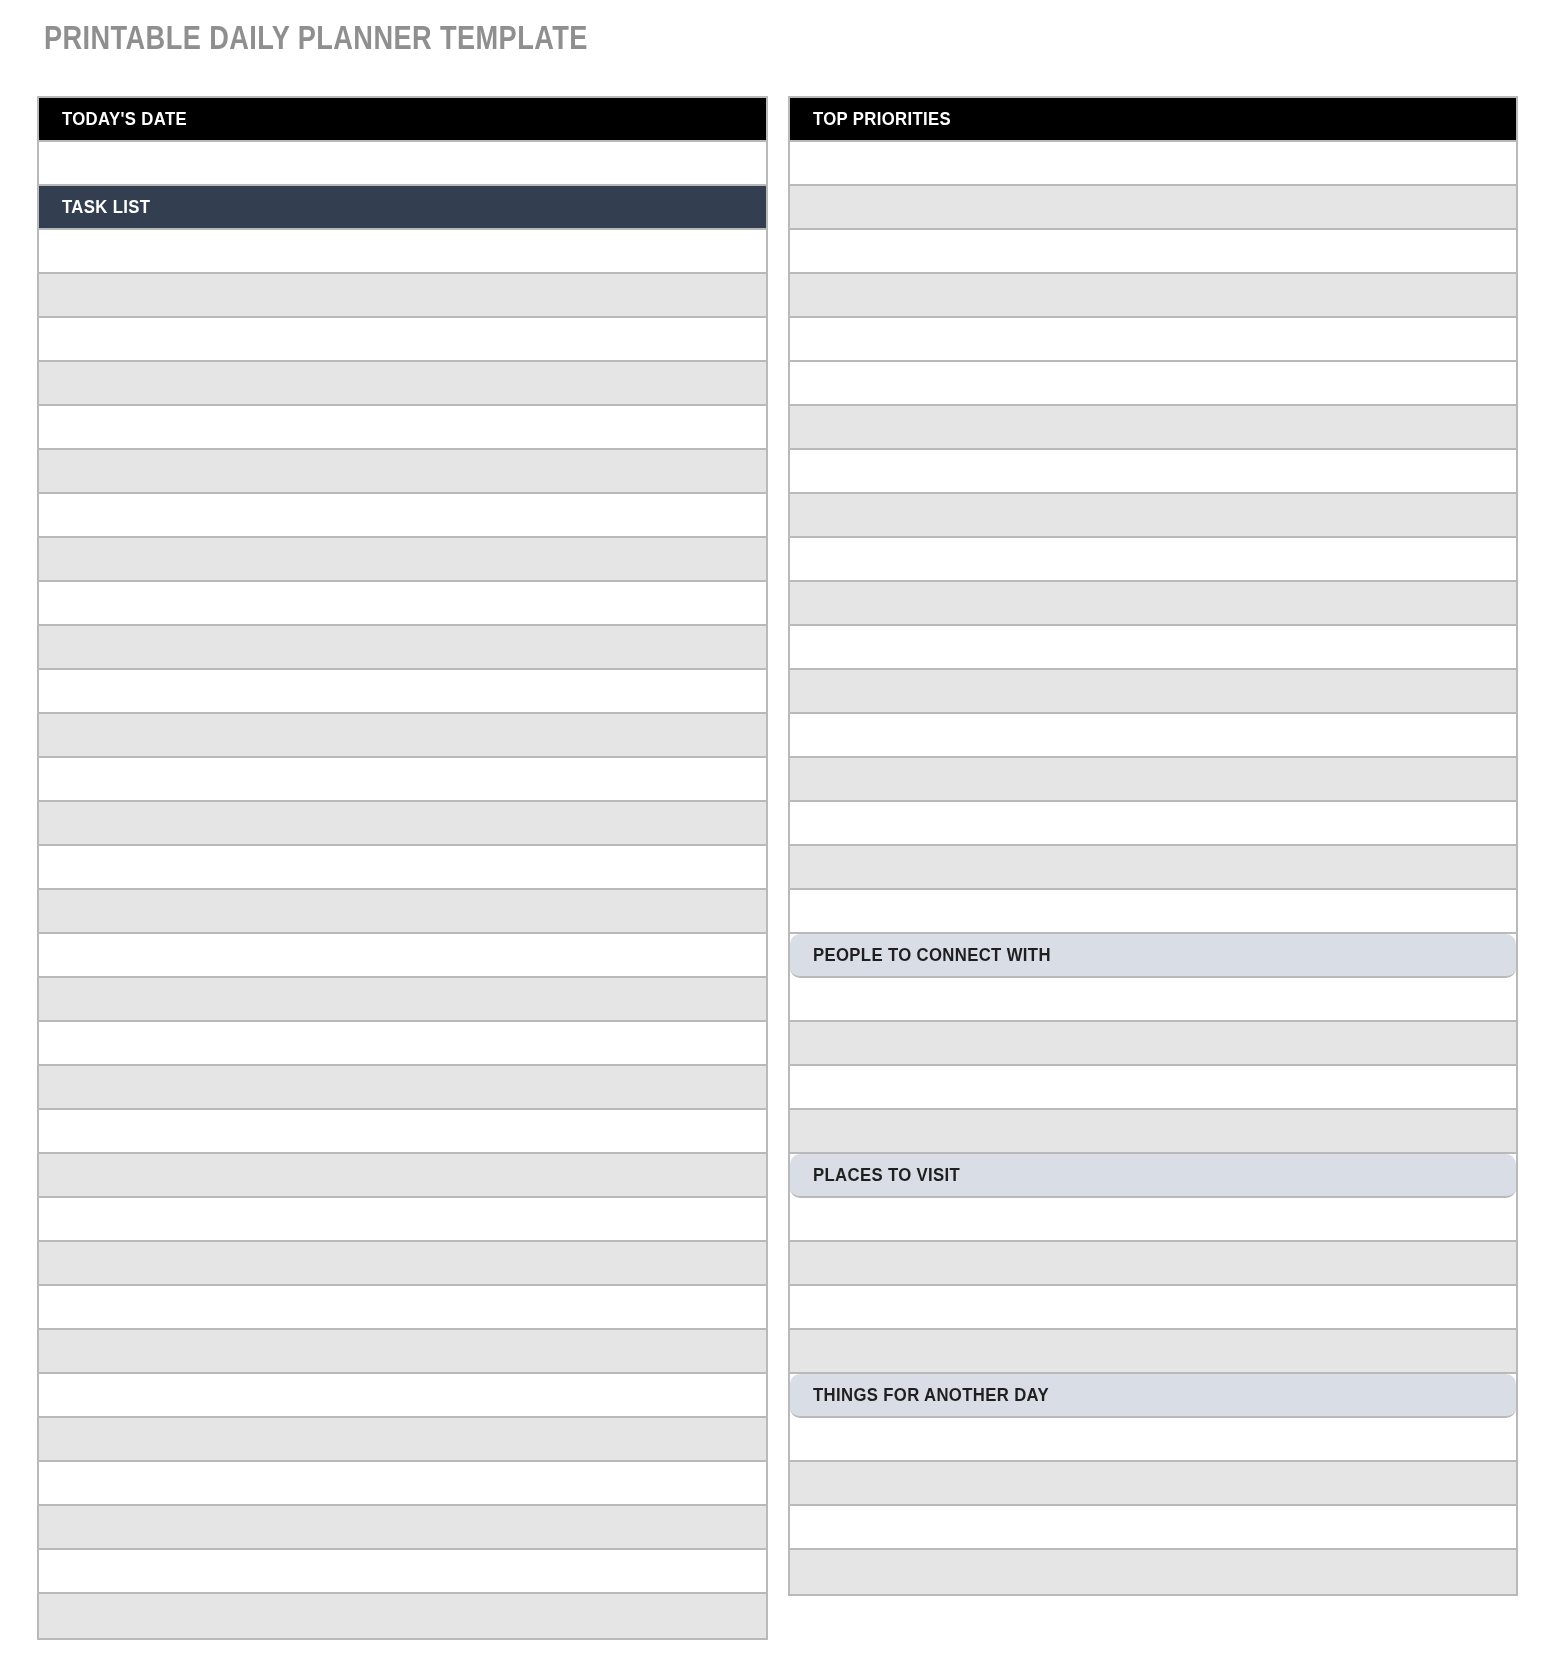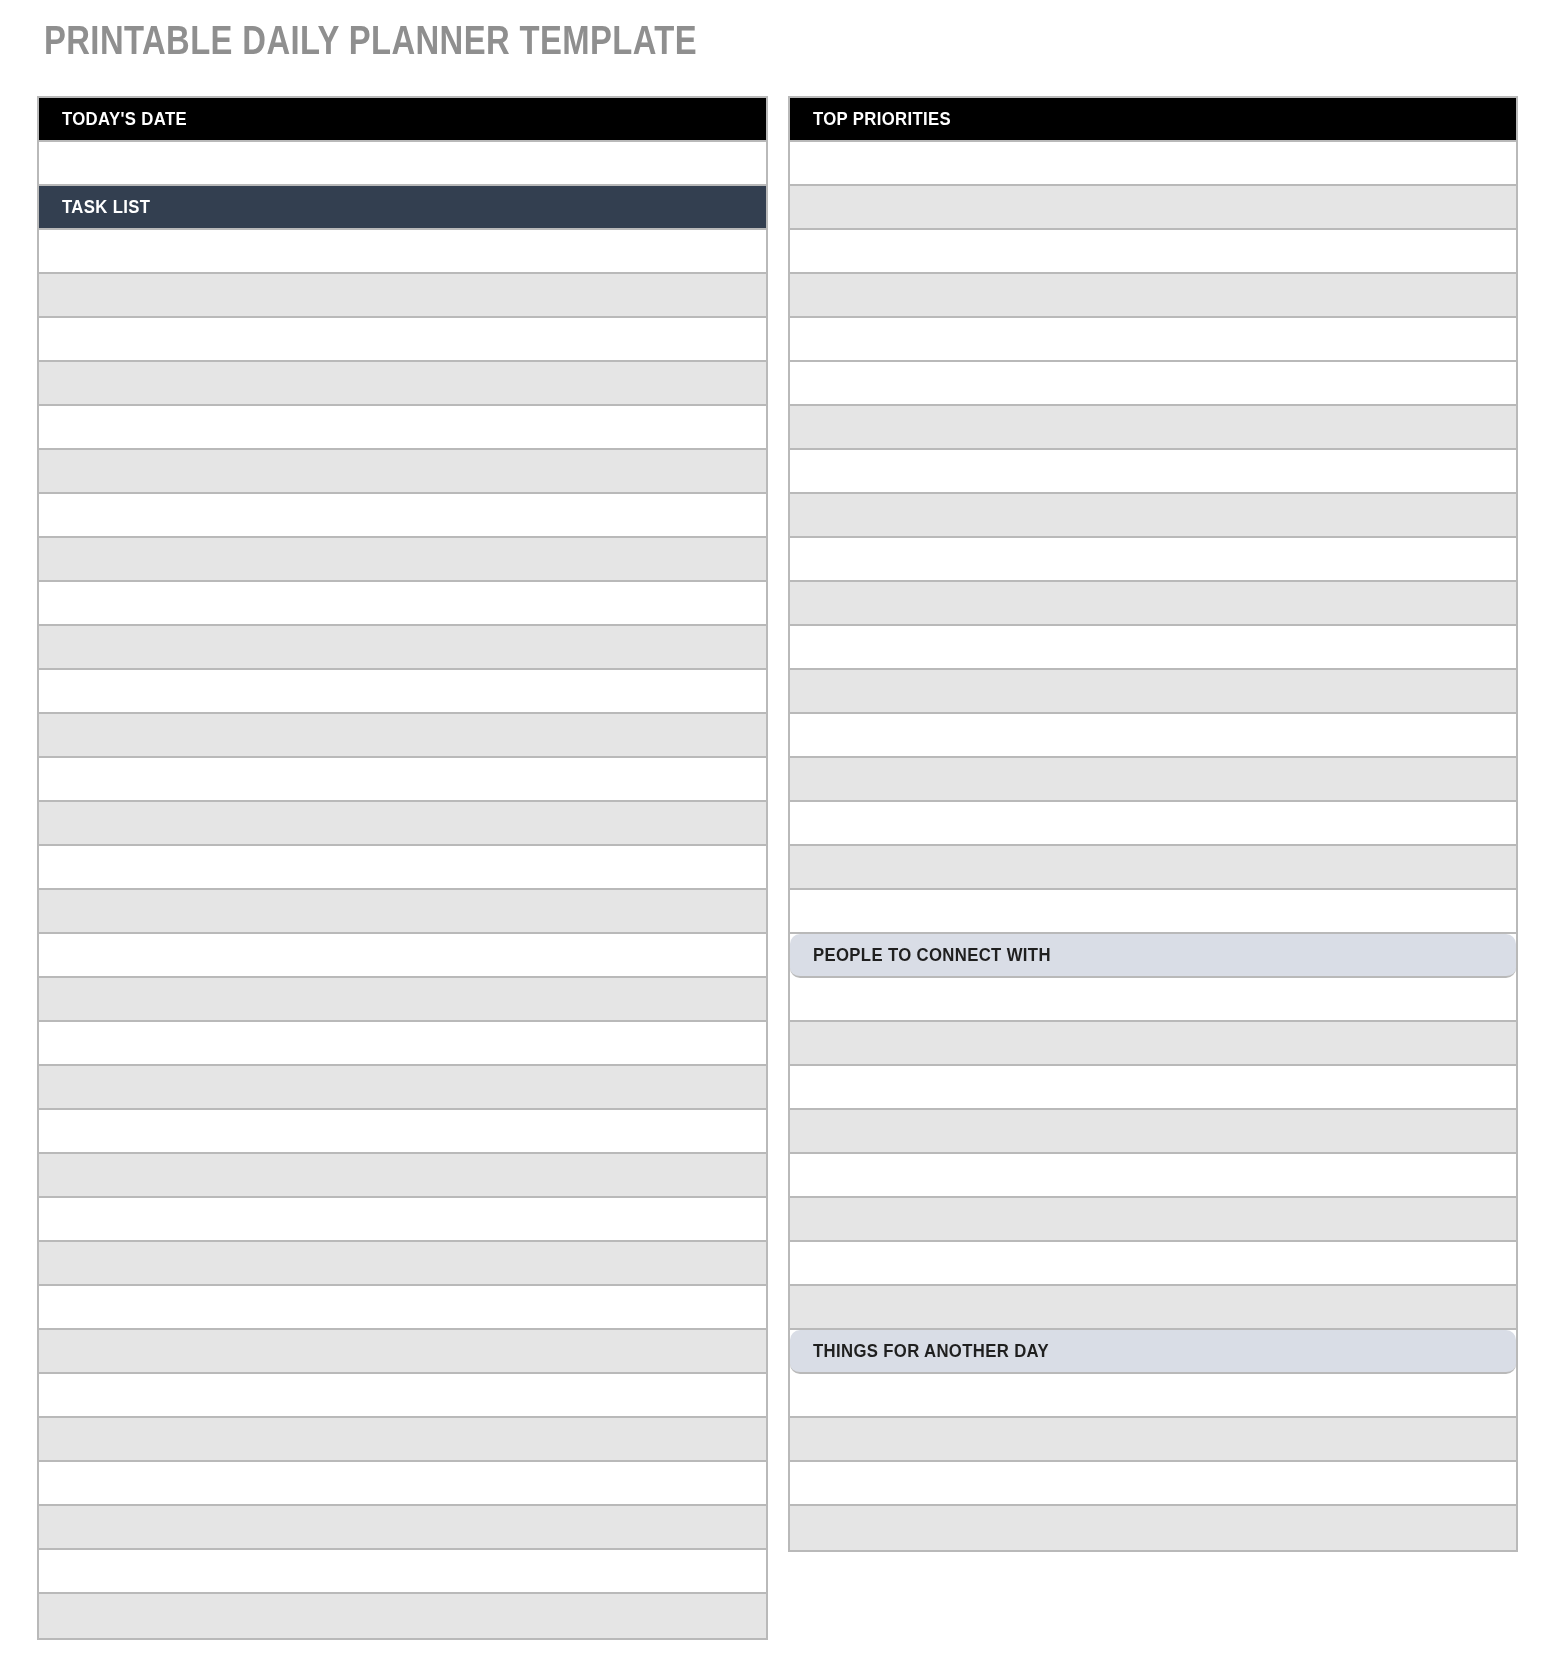--- a/index.html
+++ b/index.html
@@ -8,21 +8,21 @@
     width: 1560px; height: 1678px;
     background: #ffffff;
     font-family: "Liberation Sans", sans-serif;
     position: relative;
     overflow: hidden;
   }
   .page-title {
     position: absolute;
     left: 44px; top: 20px;
     margin: 0;
-    font-size: 41px;
+    font-size: 34px;
     font-weight: bold;
     color: var(--title-text, #8f8f8f);
     white-space: nowrap;
     line-height: 1;
   }
   .page-title .condensed {
     display: inline-block;
     transform: scaleX(0.80);
     transform-origin: left center;
     letter-spacing: 0.5px;
@@ -137,20 +137,23 @@
       <div class="row"></div>
       <div class="row alt"></div>
       <div class="row"></div>
       <div class="sec-header light">
         <span class="label">PEOPLE TO CONNECT WITH</span>
       </div>
       <div class="row"></div>
       <div class="row alt"></div>
       <div class="row"></div>
       <div class="row alt"></div>
+      <div class="sec-header light">
+        <span class="label">PLACES TO VISIT</span>
+      </div>
       <div class="row"></div>
       <div class="row alt"></div>
       <div class="row"></div>
       <div class="row alt"></div>
       <div class="sec-header light">
         <span class="label">THINGS FOR ANOTHER DAY</span>
       </div>
       <div class="row"></div>
       <div class="row alt"></div>
       <div class="row"></div>

